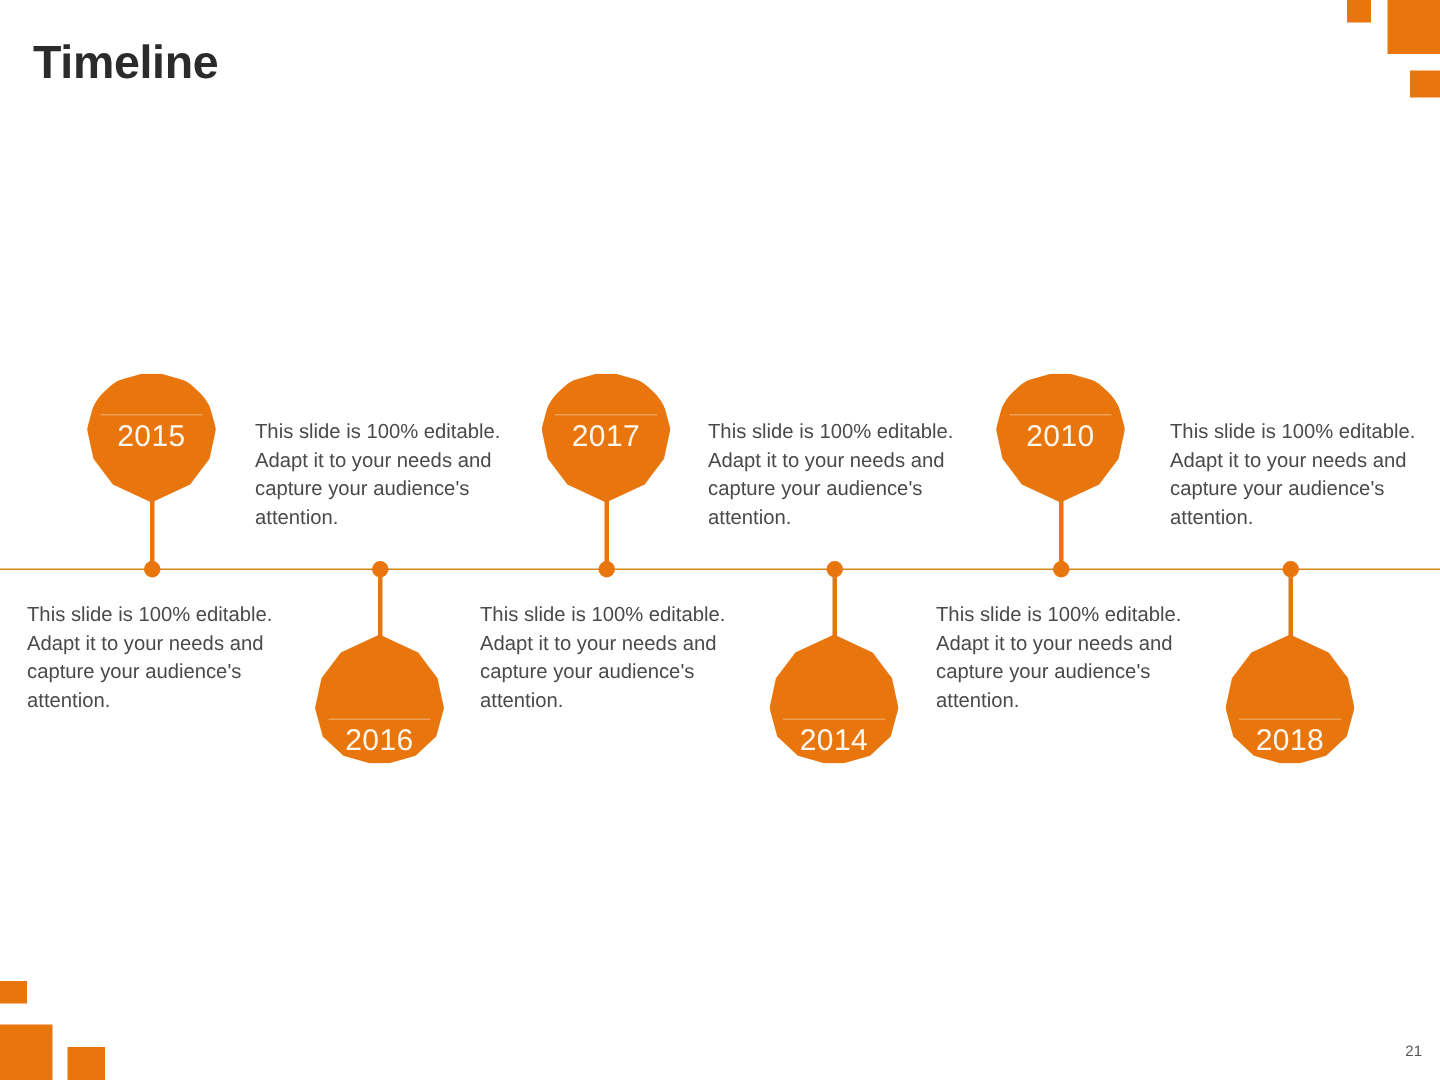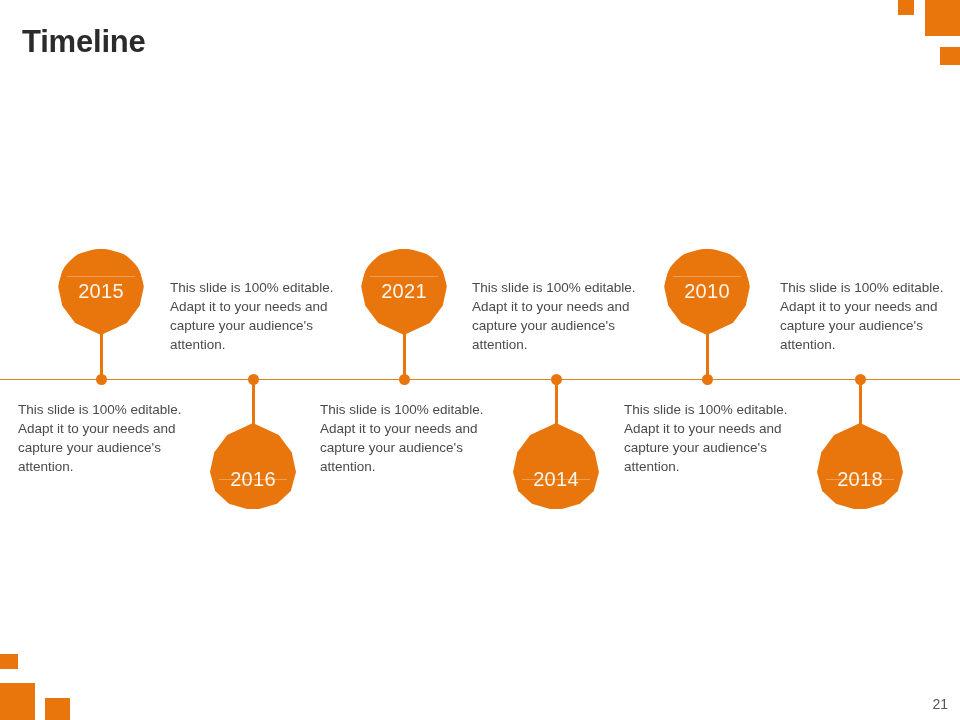--- a/index.html
+++ b/index.html
@@ -123,21 +123,21 @@
     position: absolute;
     width: 86px;
     left: -43px;
     text-align: center;
     font-size: 20px;
     font-weight: normal;
     color: #fdf6ec;
     letter-spacing: 0.3px;
   }
   .marker.up .year   { top: -99px; }
-  .marker.down .year { top: 89px;  }
+  .marker.down .year { top: 104px;  }
 
   
   .desc {
     position: absolute;
     width: 166px;
     font-size: 13.5px;
     line-height: 19px;
     color: #4a4a4a;
   }
 </style>
@@ -170,21 +170,21 @@
     <div class="balloon"></div>
     <div class="band"></div>
     <div class="year">2016</div>
     <div class="stem"></div>
     <div class="dot"></div>
   </div>
 
   <div class="marker up" style="left:404px; top:379px;">
     <div class="balloon"></div>
     <div class="band"></div>
-    <div class="year">2021</div>
+    <div class="year">2017</div>
     <div class="stem"></div>
     <div class="dot"></div>
   </div>
 
   <div class="marker down" style="left:556px; top:379px;">
     <div class="balloon"></div>
     <div class="band"></div>
     <div class="year">2014</div>
     <div class="stem"></div>
     <div class="dot"></div>
@@ -207,15 +207,15 @@
   </div>
 
   <div class="desc" style="left:170px; top:278px;">This slide is 100% editable. Adapt it to your needs and capture your audience's attention.</div>
   <div class="desc" style="left:472px; top:278px;">This slide is 100% editable. Adapt it to your needs and capture your audience's attention.</div>
   <div class="desc" style="left:780px; top:278px;">This slide is 100% editable. Adapt it to your needs and capture your audience's attention.</div>
 
   <div class="desc" style="left:18px;  top:400px;">This slide is 100% editable. Adapt it to your needs and capture your audience's attention.</div>
   <div class="desc" style="left:320px; top:400px;">This slide is 100% editable. Adapt it to your needs and capture your audience's attention.</div>
   <div class="desc" style="left:624px; top:400px;">This slide is 100% editable. Adapt it to your needs and capture your audience's attention.</div>
 
-  <div style="position:absolute; right:12px; top:696px; font-size:14px; color:#555;">21</div>
+  <div style="position:absolute; right:12px; top:696px; font-size:10px; color:#555;">21</div>
 
 </div>
 
 </body></html>

